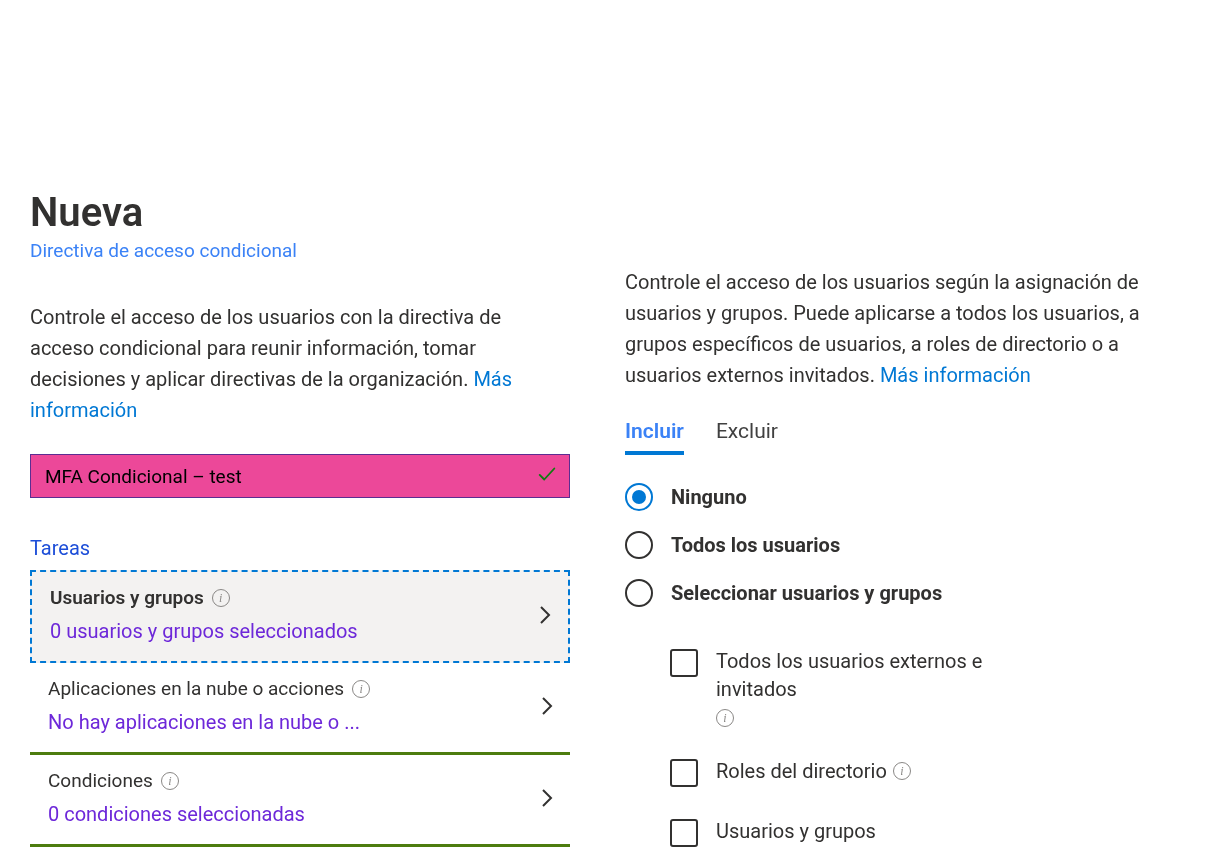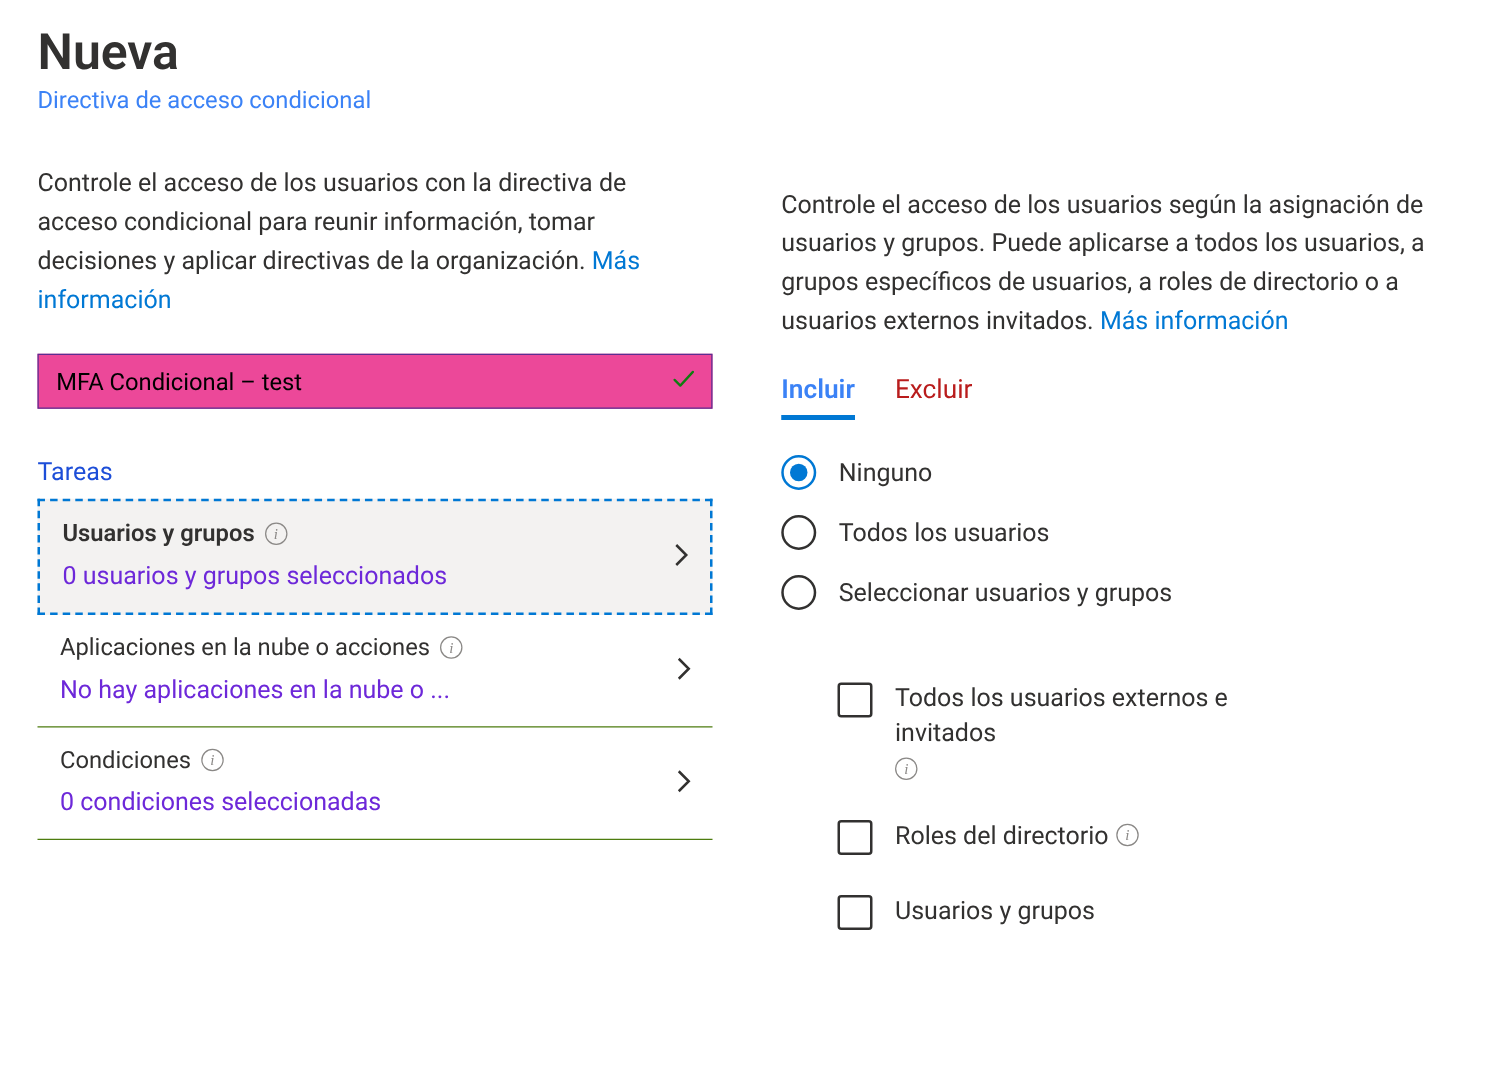--- a/index.html
+++ b/index.html
@@ -9,20 +9,21 @@
     font-family: "Segoe UI", -apple-system, BlinkMacSystemFont, Roboto, sans-serif;
     color: #323130;
     background: #fff;
   }
   .page {
     width: 1089px;
     min-height: 867px;
     padding: 20px 30px;
     display: flex;
     gap: 55px;
+    align-items: flex-end;
   }
   .col-left { flex: 0 0 540px; }
   .col-right { flex: 0 0 545px; }
 
   .page-title {
     font-size: 40px;
     font-weight: 600;
     margin: 0 0 4px 0;
     line-height: 1.1;
   }
@@ -79,21 +80,21 @@
 
   .section-heading {
     font-size: 20px;
     font-weight: 400;
     margin: 0 0 10px 0;
     color: #1d4ed8;
   }
 
   .task-item {
     padding: 14px 18px 18px 18px;
-    border-bottom: 1px solid #4d7c0f;
+    border-bottom: 3px solid #4d7c0f;
     position: relative;
     cursor: pointer;
   }
   .task-item.selected {
     border: 2px dashed #0078d4;
     background: #f3f2f1;
   }
   .task-item-title {
     font-size: 19px;
     font-weight: 400;
@@ -138,34 +139,35 @@
 
   .tabs {
     display: flex;
     gap: 32px;
     margin-bottom: 28px;
   }
   .tab {
     font-size: 21px;
     padding-bottom: 8px;
     cursor: pointer;
-    color: #b91c1c;
+    color: #404040;
     font-weight: 400;
   }
   .tab.active {
     color: #3b82f6;
     font-weight: 600;
     border-bottom: 4px solid #0078d4;
   }
 
   .radio-group {
     display: flex;
     flex-direction: column;
     gap: 20px;
-    margin-bottom: 56px;
+    margin-bottom: 40px;
+    font-weight: bold;
   }
   .radio-row {
     display: flex;
     align-items: center;
     gap: 18px;
     cursor: pointer;
   }
   .radio-circle {
     width: 28px;
     height: 28px;

